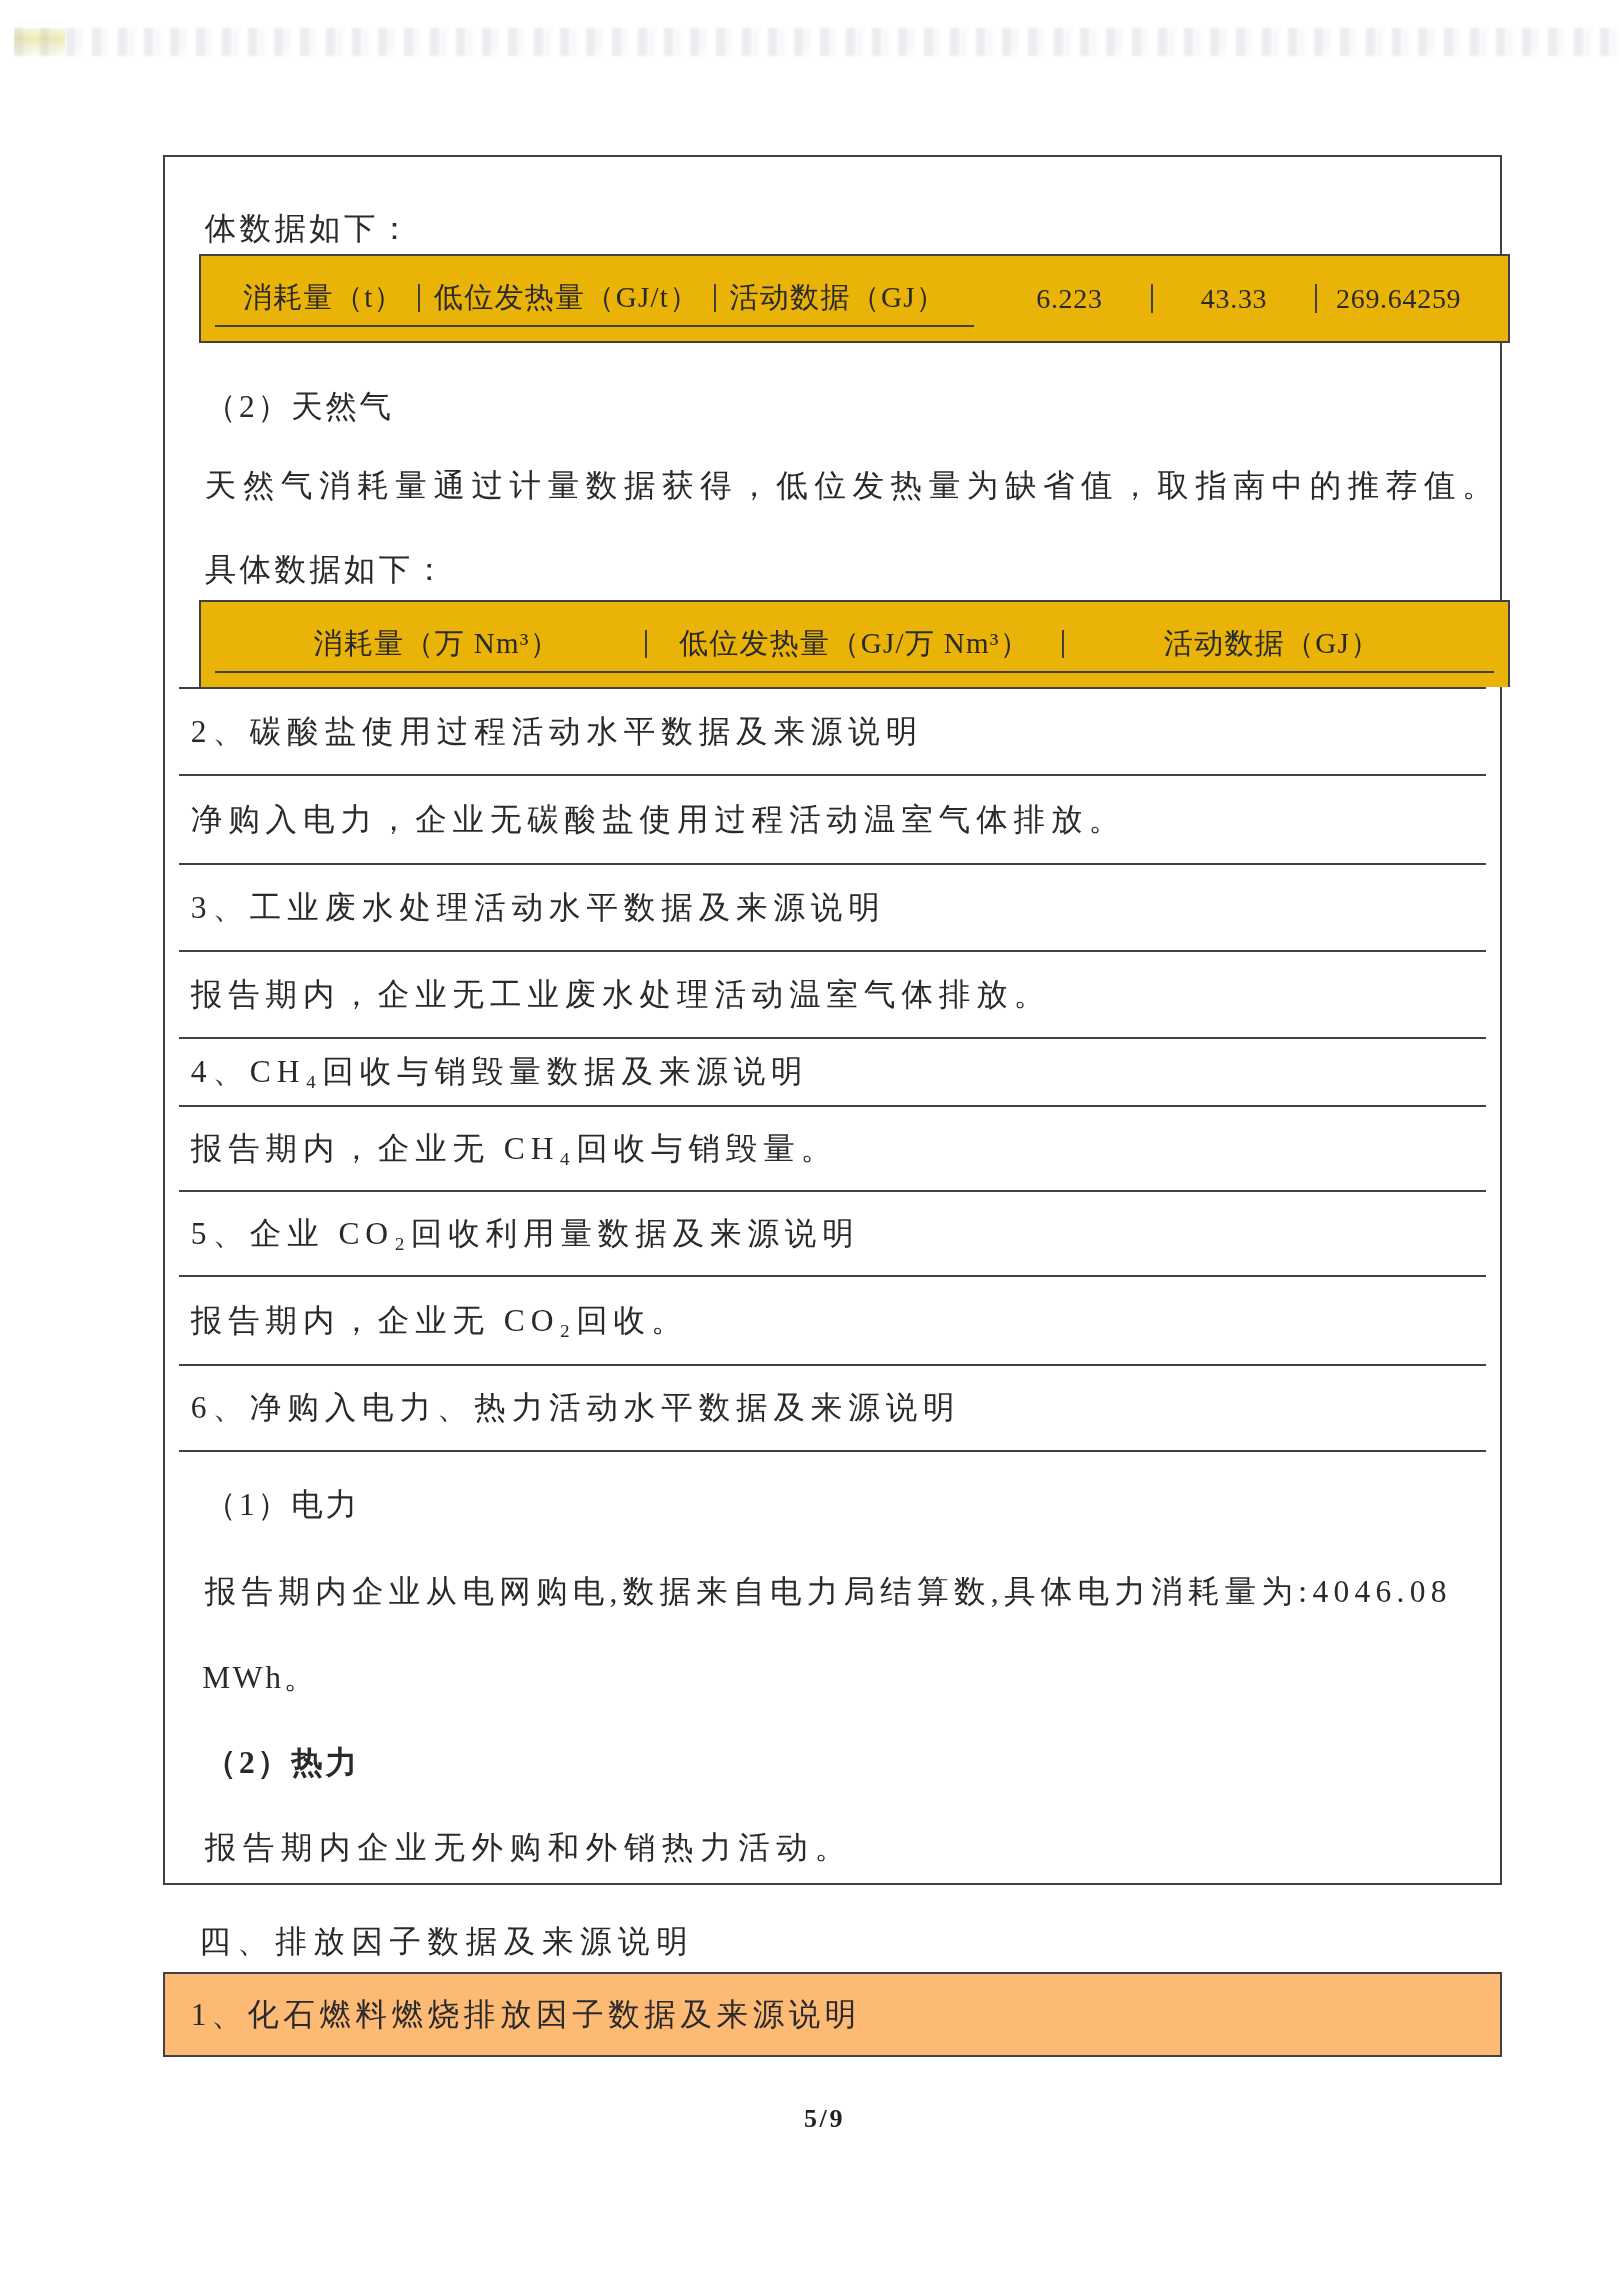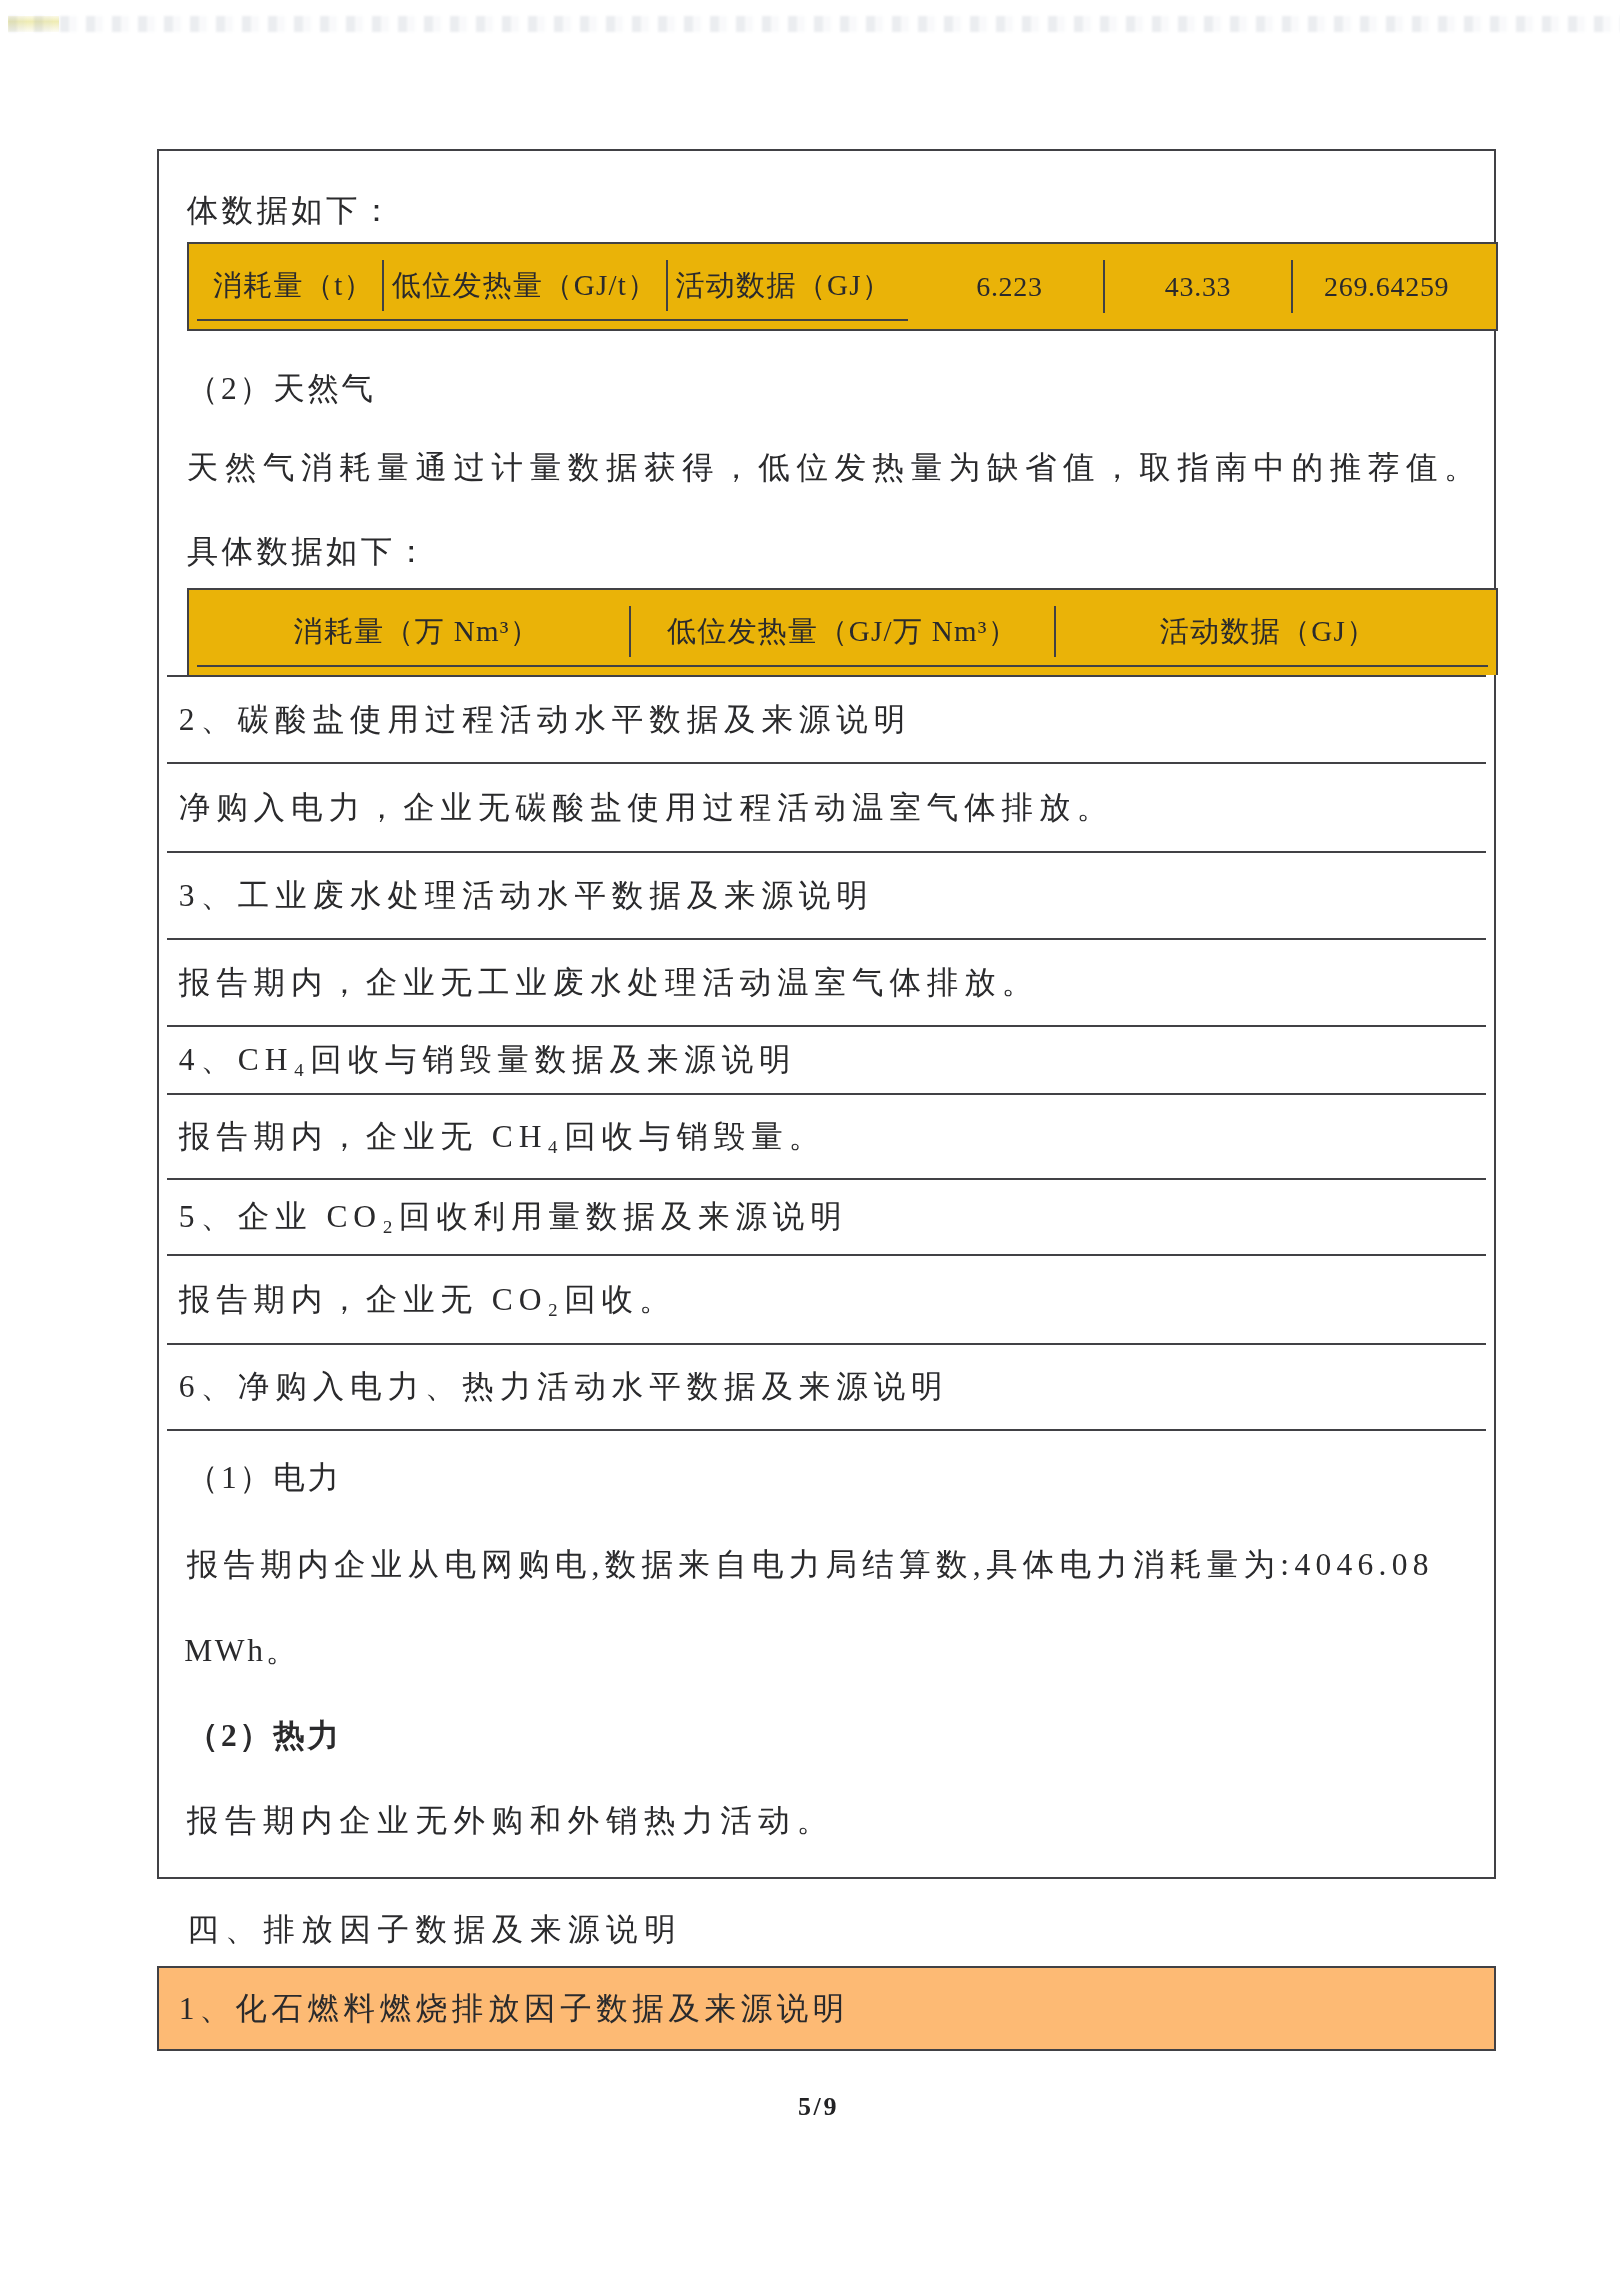--- a/index.html
+++ b/index.html
@@ -1,15 +1,15 @@
 <!DOCTYPE html>
 <html style="font-size:10.5px"><head>
 <meta charset="utf-8">
 <style>
-  * { margin: 0; padding: 8px; box-sizing: border-box; }
+  * { margin: 0; padding: 14px; box-sizing: border-box; }
   html, body { background: #ffffff; }
   body {
     position: relative;
     width: 1621px;
     height: 2295px;
     font-family: "Liberation Serif", "DejaVu Serif", serif;
     color: #2a2a2c;
     overflow: hidden;
   }
 
@@ -168,21 +168,21 @@
       </div>
     </div>
   </div>
 
   <div class="grid-row h-row" style="height:87px;">2、碳酸盐使用过程活动水平数据及来源说明</div>
   <div class="grid-row b-row" style="height:89px;">净购入电力，企业无碳酸盐使用过程活动温室气体排放。</div>
   <div class="grid-row h-row" style="height:87px;">3、工业废水处理活动水平数据及来源说明</div>
   <div class="grid-row b-row" style="height:87px;">报告期内，企业无工业废水处理活动温室气体排放。</div>
   <div class="grid-row h-row" style="height:68px;">4、CH₄回收与销毁量数据及来源说明</div>
   <div class="grid-row b-row" style="height:85px;">报告期内，企业无 CH₄回收与销毁量。</div>
-  <div class="grid-row h-row" style="height:76px;">5、企业 CO₂回收利用量数据及来源说明</div>
+  <div class="grid-row h-row" style="height:85px;">5、企业 CO₂回收利用量数据及来源说明</div>
   <div class="grid-row b-row" style="height:89px;">报告期内，企业无 CO₂回收。</div>
   <div class="grid-row h-row" style="height:86px;">6、净购入电力、热力活动水平数据及来源说明</div>
 
   <div class="grid-row row-compound" style="height:423px;">
     <div class="line-abs sub-heading" style="top:19px;">（1）电力</div>
     <div class="line-abs elec-line" style="top:106px;">报告期内企业从电网购电,数据来自电力局结算数,具体电力消耗量为:4046.08</div>
     <div class="line-abs sub-heading" style="top:192px; left:9.2px;">MWh。</div>
     <div class="line-abs sub-heading" style="top:277px;font-weight:bold;">（2）热力</div>
     <div class="line-abs para-line" style="top:362px;">报告期内企业无外购和外销热力活动。</div>
   </div>

